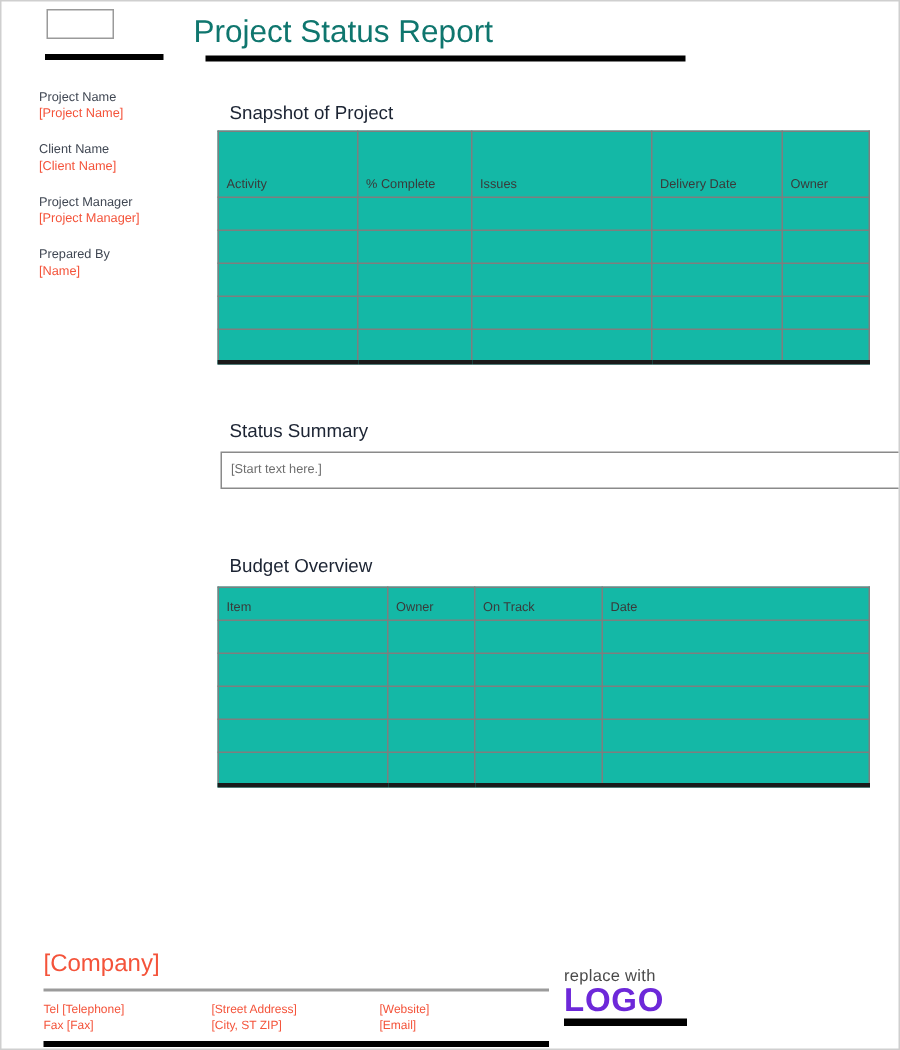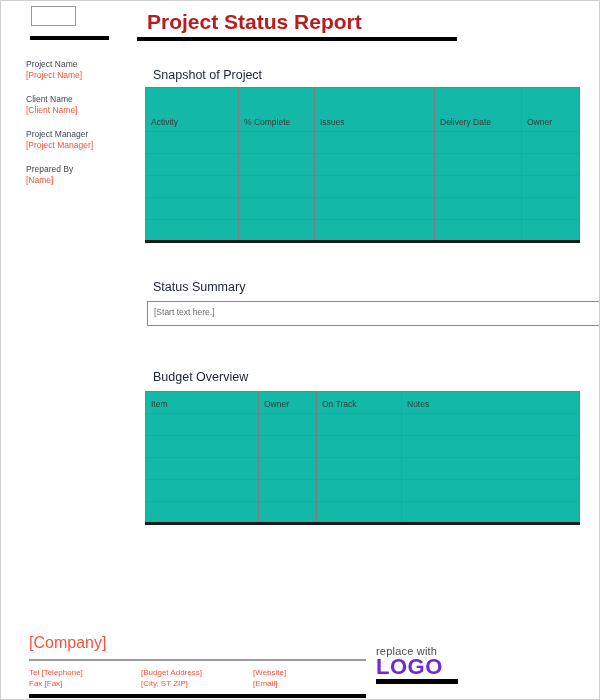--- a/index.html
+++ b/index.html
@@ -38,25 +38,25 @@
   .rule-left {
     position: absolute;
     left: 29px;
     top: 35px;
     width: 79px;
     height: 4px;
     background: #000000;
   }
   .doc-title {
     position: absolute;
-    left: 146px;
+    left: 128px;
     top: 9px;
     font-size: 21px;
-    font-weight: bold;
-    color: #b91c1c;
+    font-weight: normal;
+    color: #0f766e;
     letter-spacing: 0px;
     white-space: nowrap;
   }
   .rule-title {
     position: absolute;
     left: 136px;
     top: 36px;
     width: 320px;
     height: 4px;
     background: #000000;
@@ -278,21 +278,21 @@
       <col style="width:113px">
         <col style="width:58px">
         <col style="width:85px">
         <col style="width:178px">
     </colgroup>
     <thead>
       <tr>
         <th style="height:22px">Item</th>
         <th style="height:22px">Owner</th>
         <th style="height:22px">On Track</th>
-        <th style="height:22px">Notes</th>
+        <th style="height:22px">Date</th>
       </tr>
     </thead>
     <tbody id="budget-body">
         <tr>
           <td style="height: 22px;"></td>
           <td style="height: 22px;"></td>
           <td style="height: 22px;"></td>
           <td style="height: 22px;"></td>
         </tr>
         <tr>
@@ -324,21 +324,21 @@
 
   <div class="footer">
     <div class="company">[Company]</div>
     <div class="footer-rule-gray"></div>
 
     <div class="contact-col c1">
       <div>Tel [Telephone]</div>
       <div>Fax [Fax]</div>
     </div>
     <div class="contact-col c2">
-      <div>[Budget Address]</div>
+      <div>[Street Address]</div>
       <div>[City, ST ZIP]</div>
     </div>
     <div class="contact-col c3">
       <div>[Website]</div>
       <div>[Email]</div>
     </div>
 
     <div class="footer-rule-black"></div>
 
     <div class="logo-ph">

